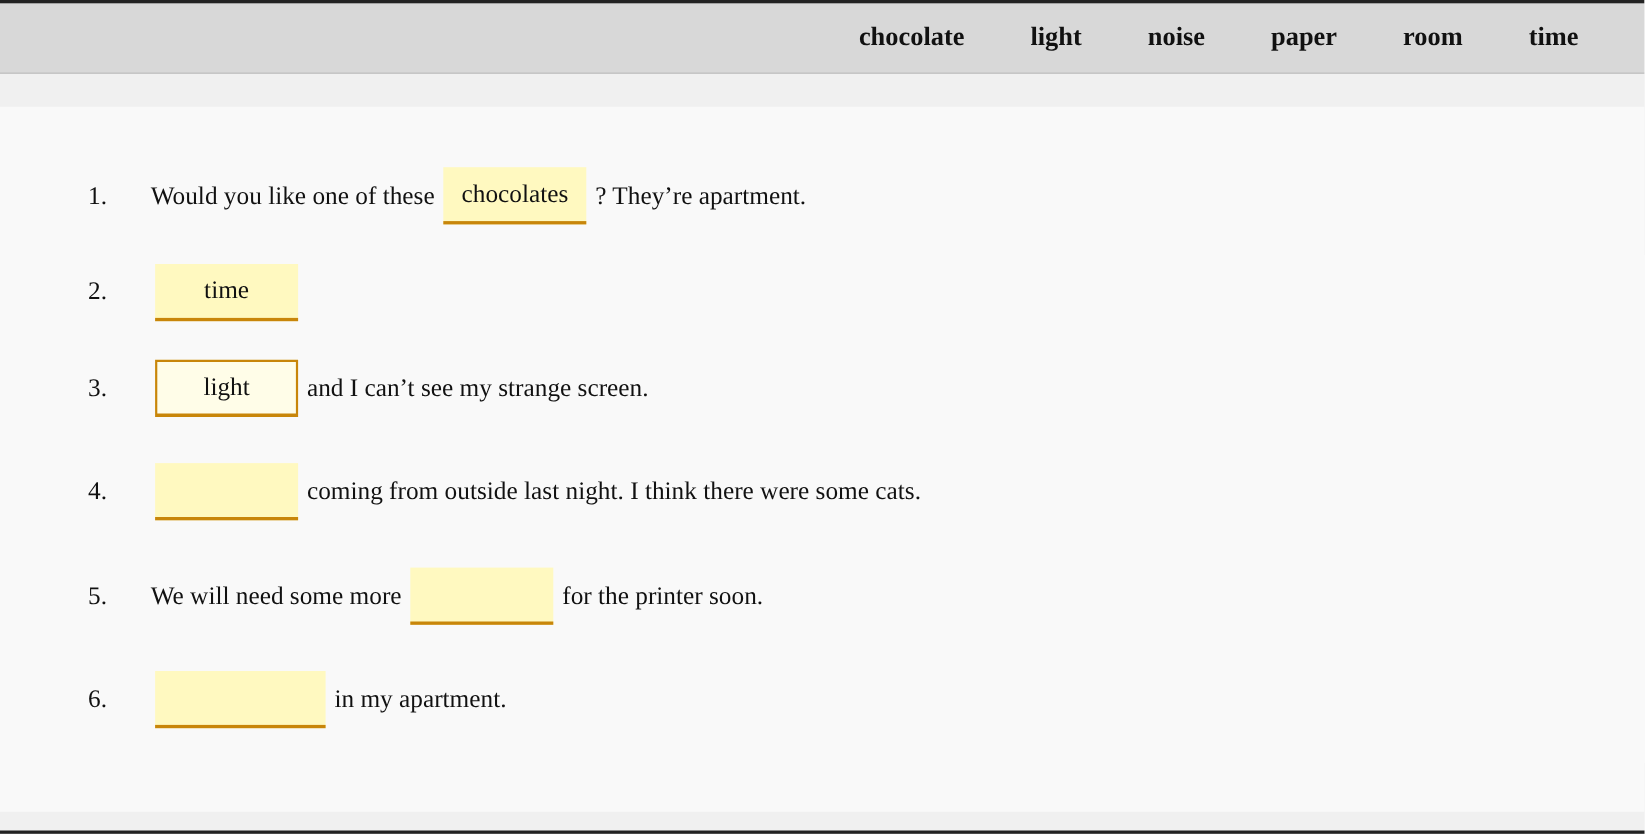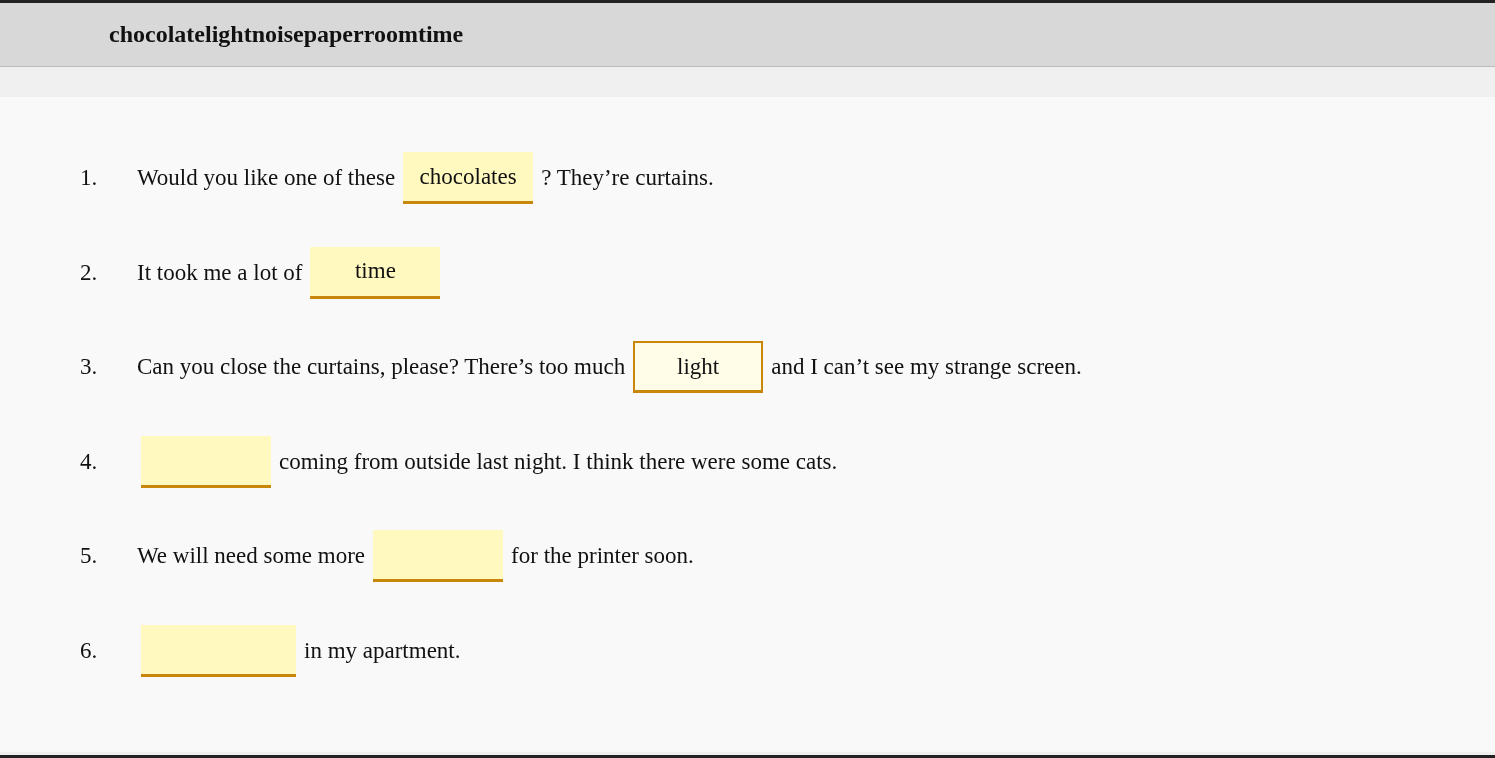--- a/index.html
+++ b/index.html
@@ -10,24 +10,26 @@
       background: #f0f0f0;
       color: #111;
       width: 1495px;
       min-height: 758px;
     }
 
     .word-bank {
       background: #d8d8d8;
       border-top: 3px solid #222;
       border-bottom: 1px solid #bbb;
-      padding: 18px 109px;
+      padding: 18px 60px;
       display: flex;
+      gap: 60px;
       align-items: center;
       margin-bottom: 30px;
+      justify-content: flex-end;
     }
 
     .word-bank span {
       font-weight: bold;
       font-size: 24px;
       color: #111;
     }
 
     .exercise-area {
       background: #f9f9f9;
@@ -99,34 +101,32 @@
 </div>
 
 <div class="exercise-area">
 
   <div class="sentence">
     <span class="sentence-number">1.</span>
     <span class="text-segment">Would you like one of these</span>
     <span class="blank-box filled">
       <span>chocolates</span>
     </span>
-    <span class="text-segment">? They’re curtains.</span>
+    <span class="text-segment">? They’re apartment.</span>
   </div>
 
   <div class="sentence">
     <span class="sentence-number">2.</span>
-    <span class="text-segment">It took me a lot of</span>
     <span class="blank-box filled">
       <span>time</span>
     </span>
   </div>
 
   <div class="sentence">
     <span class="sentence-number">3.</span>
-    <span class="text-segment">Can you close the curtains, please? There’s too much</span>
     <span class="blank-box outlined">
       <span>light</span>
     </span>
     <span class="text-segment">and I can’t see my strange screen.</span>
   </div>
 
   <div class="sentence">
     <span class="sentence-number">4.</span>
     <span class="blank-box filled">
       <span></span>

